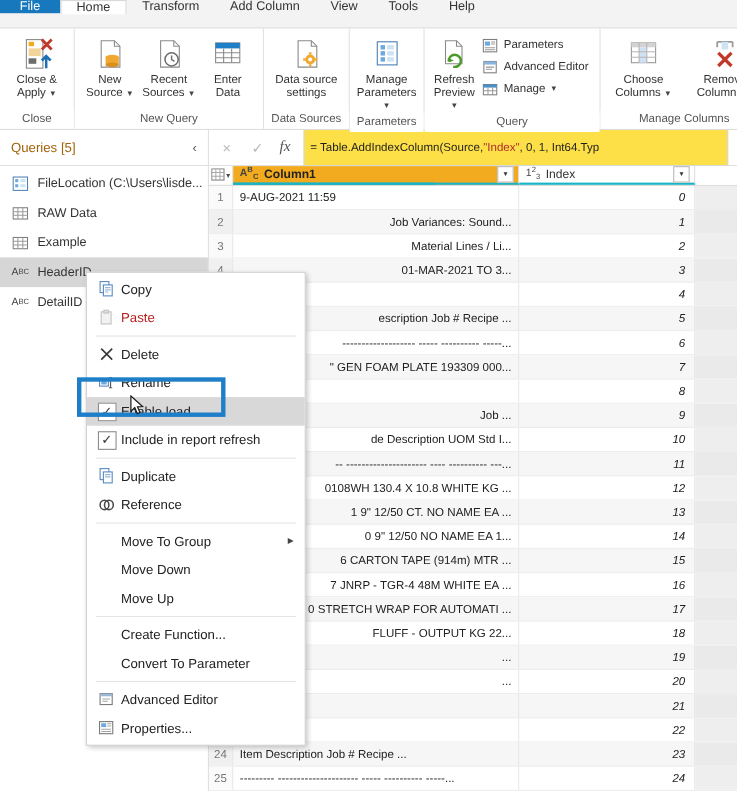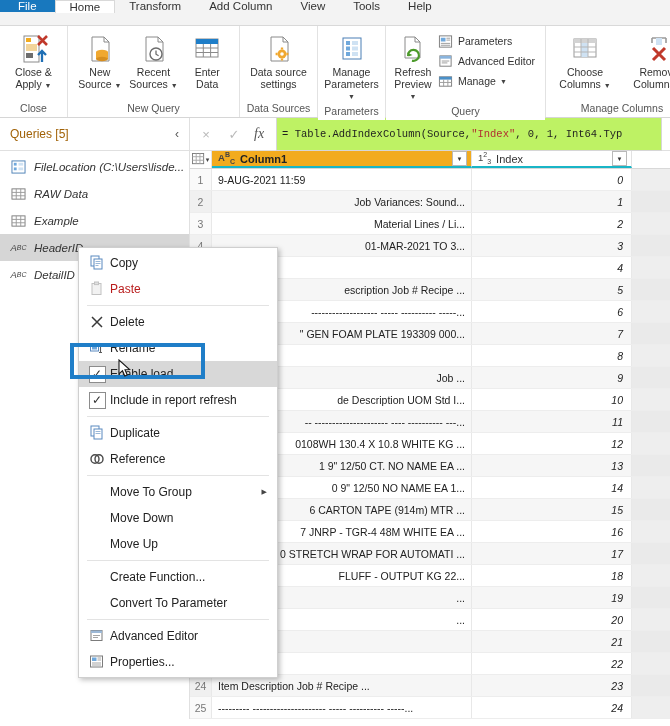--- a/index.html
+++ b/index.html
@@ -130,24 +130,24 @@
     display:flex; align-items:center;
     gap:12px;
     padding:0 8px;
   }
   .fxbtn{ width:16px; text-align:center; font-size:13px; color:#b9b9b9; cursor:default;}
   .fxicon{ font-style:italic; font-family:"Liberation Serif", serif; font-size:14px; color:#555; }
   .fxinput{
     flex:1;
     height:22px;
     border:1px solid #d6d6d6;
-    background:#bef264;
+    background:#fde047;
     display:flex; align-items:center;
     padding:16px 5px;
-    font-family:Liberation Mono, monospace;
+    font-family:Liberation Sans, sans-serif;
     font-size:10.5px;
     color:#1f1f1f;
     white-space:nowrap;
     overflow:hidden;
   }
   .fx-str{ color:#b03030; }
 
   
   .main{
     display:flex;
@@ -159,21 +159,20 @@
     background:#fff;
     border-right:1px solid #e0e0e0;
     padding-top:2px;
   }
   .qitem{
     height:27px;
     display:flex; align-items:center;
     gap:7px;
     padding:0 8px 0 10px;
     font-size:11.5px;
-    font-style:italic;
     color:#333;
     white-space:nowrap;
     overflow:hidden;
     cursor:default;
   }
   .qitem.sel{ background:#d6d6d6; }
   .qicon{ width:17px; height:15px; display:flex; align-items:center; justify-content:center; flex:none;}
 
   
   .grid{

